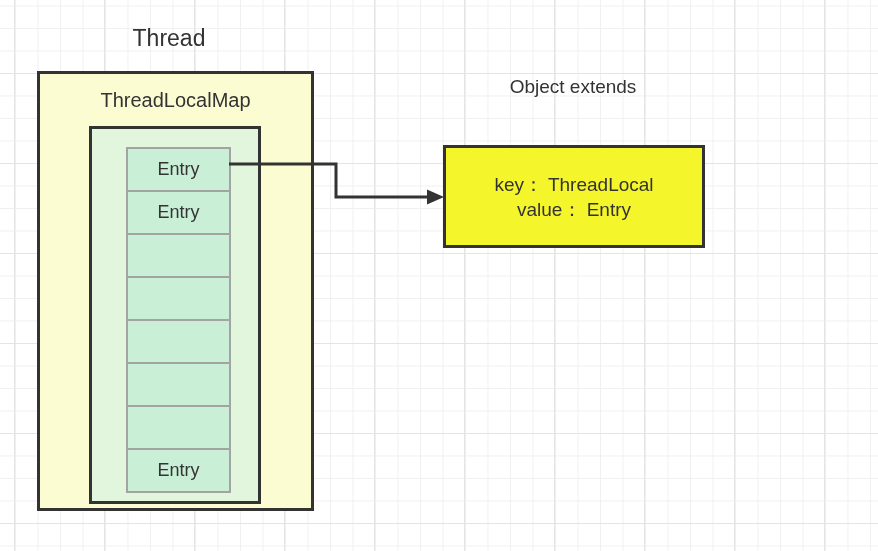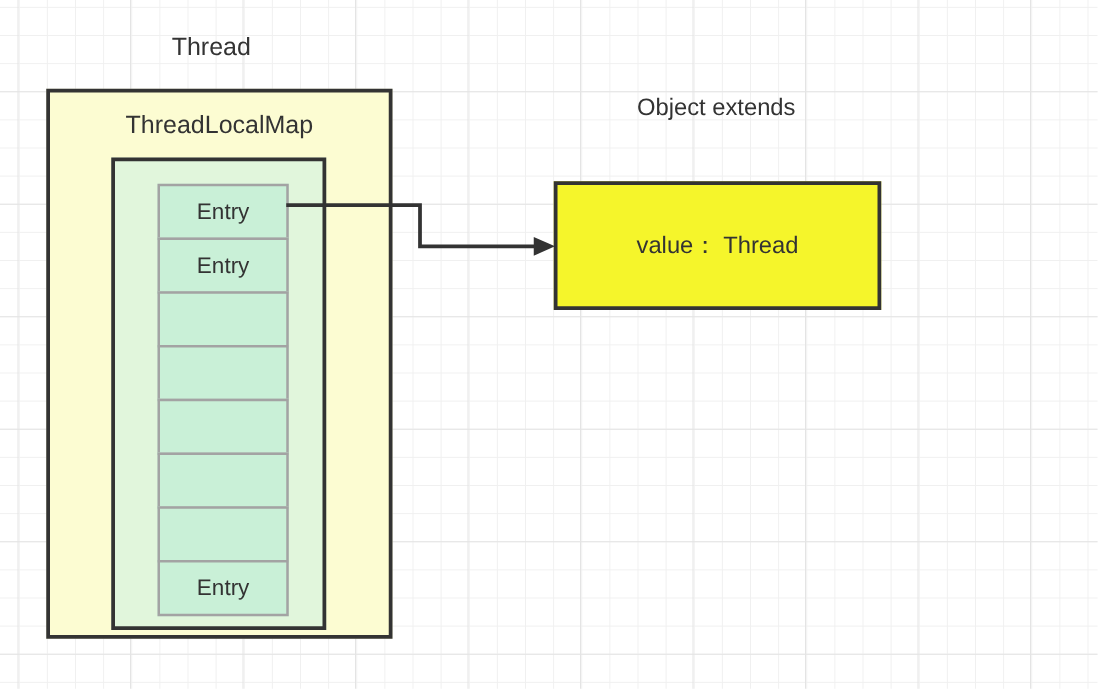--- a/index.html
+++ b/index.html
@@ -21,21 +21,21 @@
       linear-gradient(to bottom, #f0f0f0 1px, transparent 1px);
     background-size: 90px 90px, 90px 90px, 22.5px 22.5px, 22.5px 22.5px;
     background-position: 14px 0, 0 73px, 15px 0, 0 5.5px;
   }
   .thread-label {
     position: absolute;
     left: 37px;
     top: 26px;
     width: 264px;
     text-align: center;
-    font-size: 20px;
+    font-size: 23px;
     line-height: 24px;
   }
   .outer-box {
     position: absolute;
     left: 37px;
     top: 71px;
     width: 277px;
     height: 440px;
     box-sizing: border-box;
     background: #fcfcd2;
@@ -134,21 +134,22 @@
         <div class="entry-cell">Entry</div>
       </div>
     </div>
   </div>
 
   <div class="note">
     <div>Object extends</div>
   </div>
 
   <div class="detail-box">
-    <div>value： Thread</div>
+    <div>key： ThreadLocal</div>
+    <div>value： Entry</div>
   </div>
 
   <svg class="arrow-overlay" viewBox="0 0 878 551" xmlns="http://www.w3.org/2000/svg">
     <path d="M 229 164 L 336 164 L 336 197 L 428 197" fill="none" stroke="#333333" stroke-width="3"></path>
     <polygon points="444,197 427,189.5 427,204.5" fill="#333333"></polygon>
   </svg>
 
 </div>
 
 </body></html>

